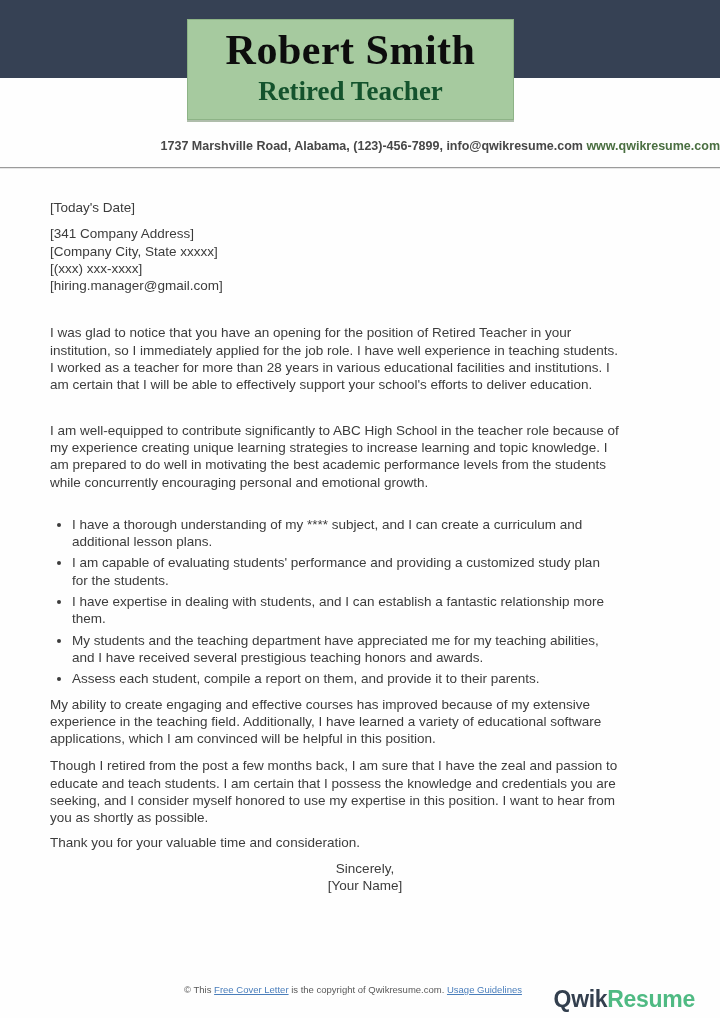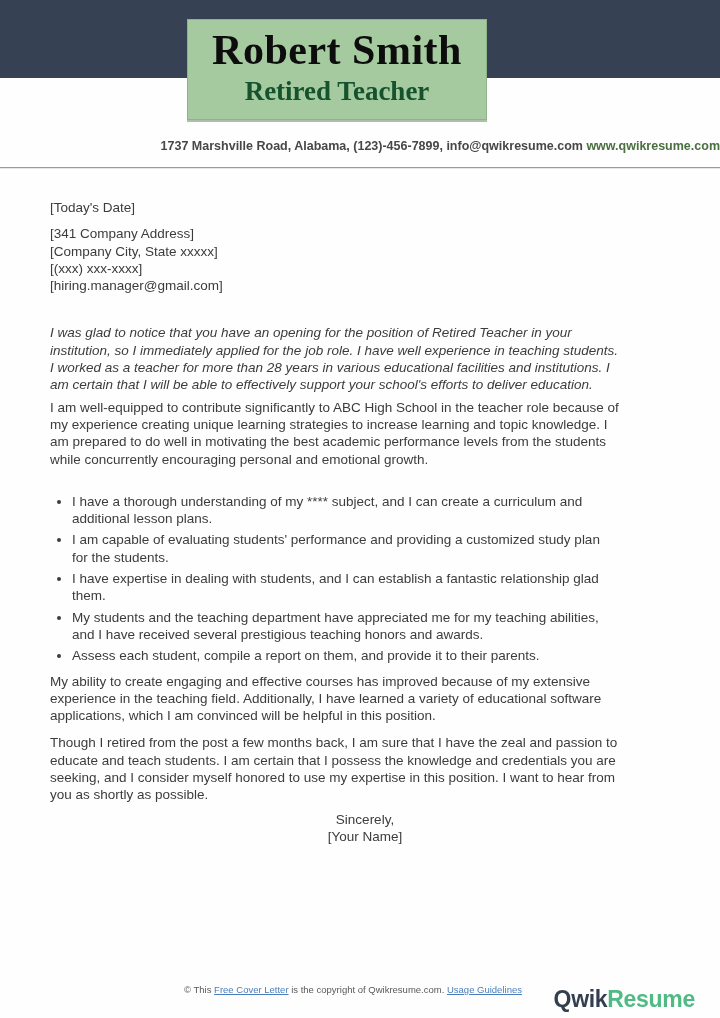--- a/index.html
+++ b/index.html
@@ -18,21 +18,21 @@
   .top-band {
     position: absolute;
     left: 0; top: 0;
     width: 720px; height: 78px;
     background: #364154;
   }
 
   .name-box {
     position: absolute;
     left: 187px; top: 19px;
-    width: 300px; height: 101px;
+    width: 327px; height: 101px;
     background: #a6ca9f;
     border: 1px solid #8db386;
     box-shadow: 0 2px 0 rgba(80,110,70,0.45);
     display: flex;
     flex-direction: column;
     align-items: center;
     justify-content: flex-start;
     padding-top: 5px;
   }
   .name {
@@ -84,21 +84,21 @@
     width: 630px;
     font-size: 13.5px;
     line-height: 17.3px;
     color: #3c3c3c;
   }
   .pre { white-space: pre-line; }
 
   .date-line       { margin-bottom: 9px; }
   .address-block   { margin-bottom: 30px; }
   .salutation      { margin-bottom: 8px; }
-  .para-1          { margin-bottom: 5px; font-style: italic; }
+  .para-1          { margin-bottom: 28px; }
   .para-2          { margin-bottom: 25px; }
   .summary-intro   { margin-bottom: 12px; }
   .bullet-list     { margin: 0 0 8px 0; padding-left: 22px; list-style: disc outside; }
   .bullet-list li  { margin-bottom: 4px; white-space: pre-line; }
   .para-3          { margin-bottom: 10px; }
   .para-4          { margin-bottom: 7px; }
   .thanks-line     { margin-bottom: 9px; }
   .signoff-block   { margin-bottom: 0; text-align: center; }
 
   .footer {
@@ -165,36 +165,37 @@
 my experience creating unique learning strategies to increase learning and topic knowledge. I
 am prepared to do well in motivating the best academic performance levels from the students
 while concurrently encouraging personal and emotional growth.</div>
 
 
     <ul class="bullet-list">
       <li>I have a thorough understanding of my **** subject, and I can create a curriculum and
 additional lesson plans.</li>
       <li>I am capable of evaluating students' performance and providing a customized study plan
 for the students.</li>
-      <li>I have expertise in dealing with students, and I can establish a fantastic relationship glad
+      <li>I have expertise in dealing with students, and I can establish a fantastic relationship more
 them.</li>
       <li>My students and the teaching department have appreciated me for my teaching abilities,
 and I have received several prestigious teaching honors and awards.</li>
       <li>Assess each student, compile a report on them, and provide it to their parents.</li>
     </ul>
 
     <div class="para-3 pre">My ability to create engaging and effective courses has improved because of my extensive
 experience in the teaching field. Additionally, I have learned a variety of educational software
 applications, which I am convinced will be helpful in this position.</div>
 
     <div class="para-4 pre">Though I retired from the post a few months back, I am sure that I have the zeal and passion to
 educate and teach students. I am certain that I possess the knowledge and credentials you are
 seeking, and I consider myself honored to use my expertise in this position. I want to hear from
 you as shortly as possible.</div>
 
+    <div class="thanks-line">Thank you for your valuable time and consideration.</div>
 
     <div class="signoff-block pre">Sincerely,
 [Your Name]</div>
   </div>
 
   <div class="footer">
     <div class="footer-text"><span>© This </span><a class="footer-link">Free Cover Letter</a><span> is the copyright of Qwikresume.com. </span><a class="footer-link">Usage Guidelines</a></div>
     <div class="logo"><span class="logo-qwik">Qwik</span><span class="logo-resume">Resume</span></div>
   </div>
 

